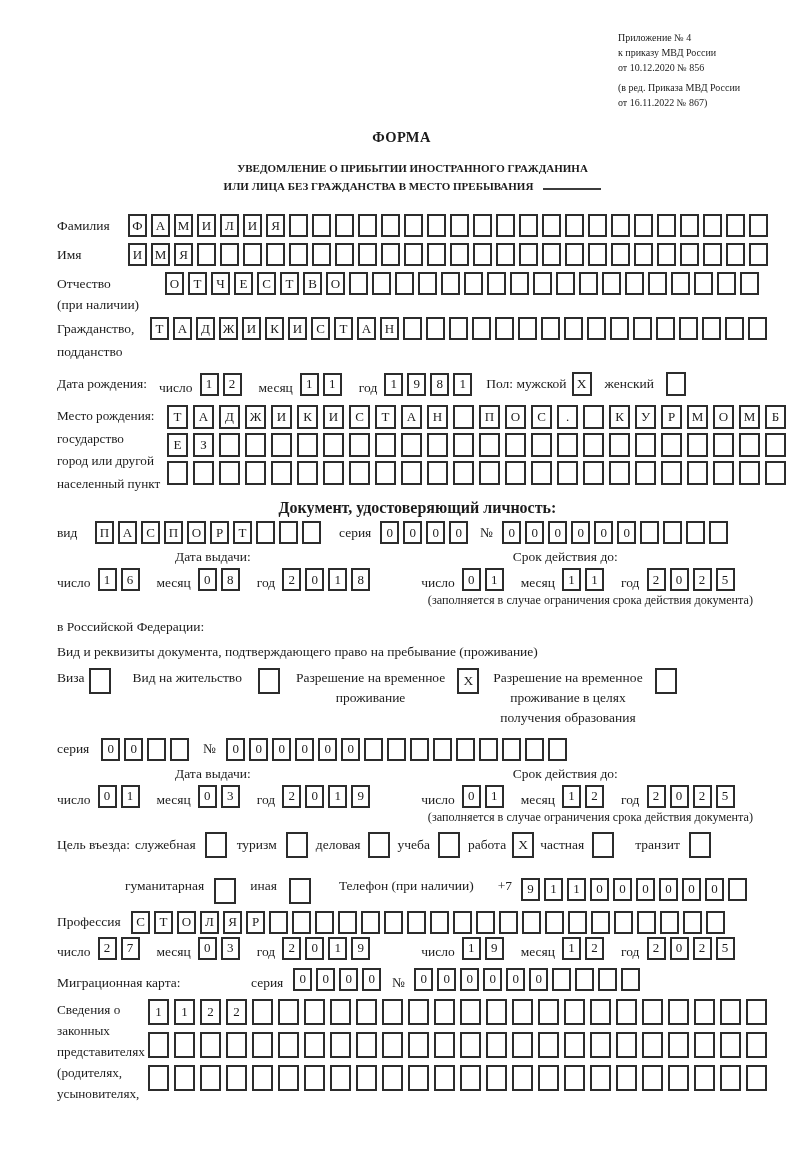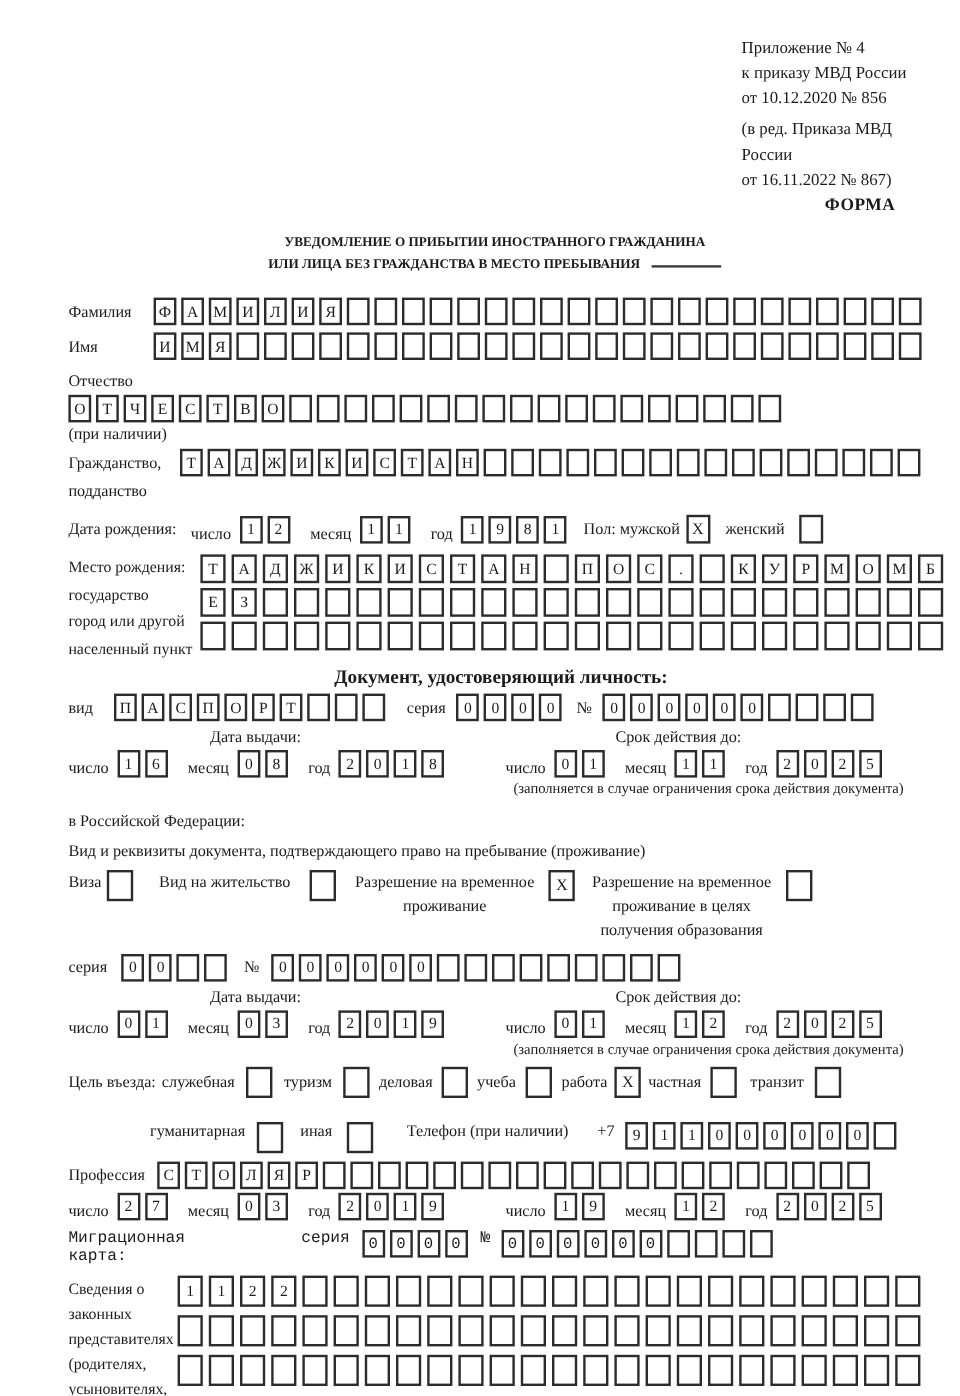--- a/index.html
+++ b/index.html
@@ -5,23 +5,23 @@
   * { box-sizing: border-box; }
   html,body { margin:0; padding:0; }
   body {
     width:800px; height:1163px; background:#ffffff;
     font-family:"Liberation Serif","DejaVu Serif",serif;
     color:#1b1b1b; font-size:13.5px;
   }
   .page { width:800px; height:1163px; padding:30px 22px 0 57px; overflow:hidden; }
 
   
-  .doc-ref { margin-left:561px; font-size:14px; line-height:1.5; }
+  .doc-ref { margin-left:561px; font-size:10px; line-height:1.5; }
   .doc-ref .grp2 { margin-top:5px; }
-  .forma { text-align:right; padding-right:32px; font-weight:bold; font-size:14.5px; margin-top:2px; letter-spacing:0.4px; }
+  .forma { text-align:center; padding-right:32px; font-weight:bold; font-size:14.5px; margin-top:19px; letter-spacing:0.4px; }
 
   .title { text-align:center; font-weight:bold; font-size:11px; line-height:1.65; margin-top:13px; margin-left:-10px; }
   .uline { display:inline-block; width:58px; border-bottom:2px solid #3c3c3c; margin-left:10px; }
 
   .sec-heading { font-weight:bold; font-size:13.7px; margin-top:25px; margin-left:6px; letter-spacing:0.2px; }
 
   
   .cells { display:inline-flex; flex-wrap:nowrap; flex:none; }
   .cell {
     display:inline-flex; flex:none; align-items:center; justify-content:center;
@@ -134,21 +134,21 @@
         <span class="cell"></span>
         <span class="cell"></span>
         <span class="cell"></span>
         <span class="cell"></span>
         <span class="cell"></span>
         <span class="cell"></span>
         <span class="cell"></span>
       </span>
   </div>
 
-  <div class="frow" style="margin-top:6px;flex-direction:column;">
+  <div class="frow" style="margin-top:6px;">
     <span class="flabel" style="width:108px;">Отчество</span>
     <span class="cells">
         <span class="cell">О</span>
         <span class="cell">Т</span>
         <span class="cell">Ч</span>
         <span class="cell">Е</span>
         <span class="cell">С</span>
         <span class="cell">Т</span>
         <span class="cell">В</span>
         <span class="cell">О</span>
@@ -514,21 +514,21 @@
     <span style="margin-left:10px;">туризм</span>
     <span class="box" style="margin-left:9px;"></span>
     <span style="margin-left:8px;">деловая</span>
     <span class="box" style="margin-left:7px;"></span>
     <span style="margin-left:8px;">учеба</span>
     <span class="box" style="margin-left:8px;"></span>
     <span style="margin-left:8px;">работа</span>
     <span class="box" style="margin-left:6px;">X</span>
     <span style="margin-left:6px;">частная</span>
     <span class="box" style="margin-left:8px;"></span>
-    <span style="margin-left:11px;">транзит</span>
+    <span style="margin-left:21px;">транзит</span>
     <span class="box" style="margin-left:9px;"></span>
   </div>
 
   <div class="frow" style="margin-top:20px; align-items:flex-start;">
     <span style="margin-left:68px;">гуманитарная</span>
     <span class="box" style="margin-left:10px;"></span>
     <span style="margin-left:14px;">иная</span>
     <span class="box" style="margin-left:12px;"></span>
     <span style="margin-left:28px;">Телефон (при наличии)</span>
     <span style="margin-left:24px; margin-right:9px;">+7</span>
@@ -612,21 +612,21 @@
       <span class="dlbl">год</span>
       <span class="cells">
           <span class="cell">2</span>
           <span class="cell">0</span>
           <span class="cell">2</span>
           <span class="cell">5</span>
         </span>
     </span>
   </div>
 
-  <div class="frow" style="margin-top:8px; align-items:flex-start;font-family:Liberation Mono, monospace;">
+  <div class="frow" style="margin-top:8px; align-items:flex-end;">
     <span style="width:152px;">Миграционная карта:</span>
     <span style="margin-left:42px; margin-right:10px;">серия</span>
     <span class="cells">
         <span class="cell">0</span>
         <span class="cell">0</span>
         <span class="cell">0</span>
         <span class="cell">0</span>
       </span>
     <span style="margin-left:7px; margin-right:9px;">№</span>
     <span class="cells">

